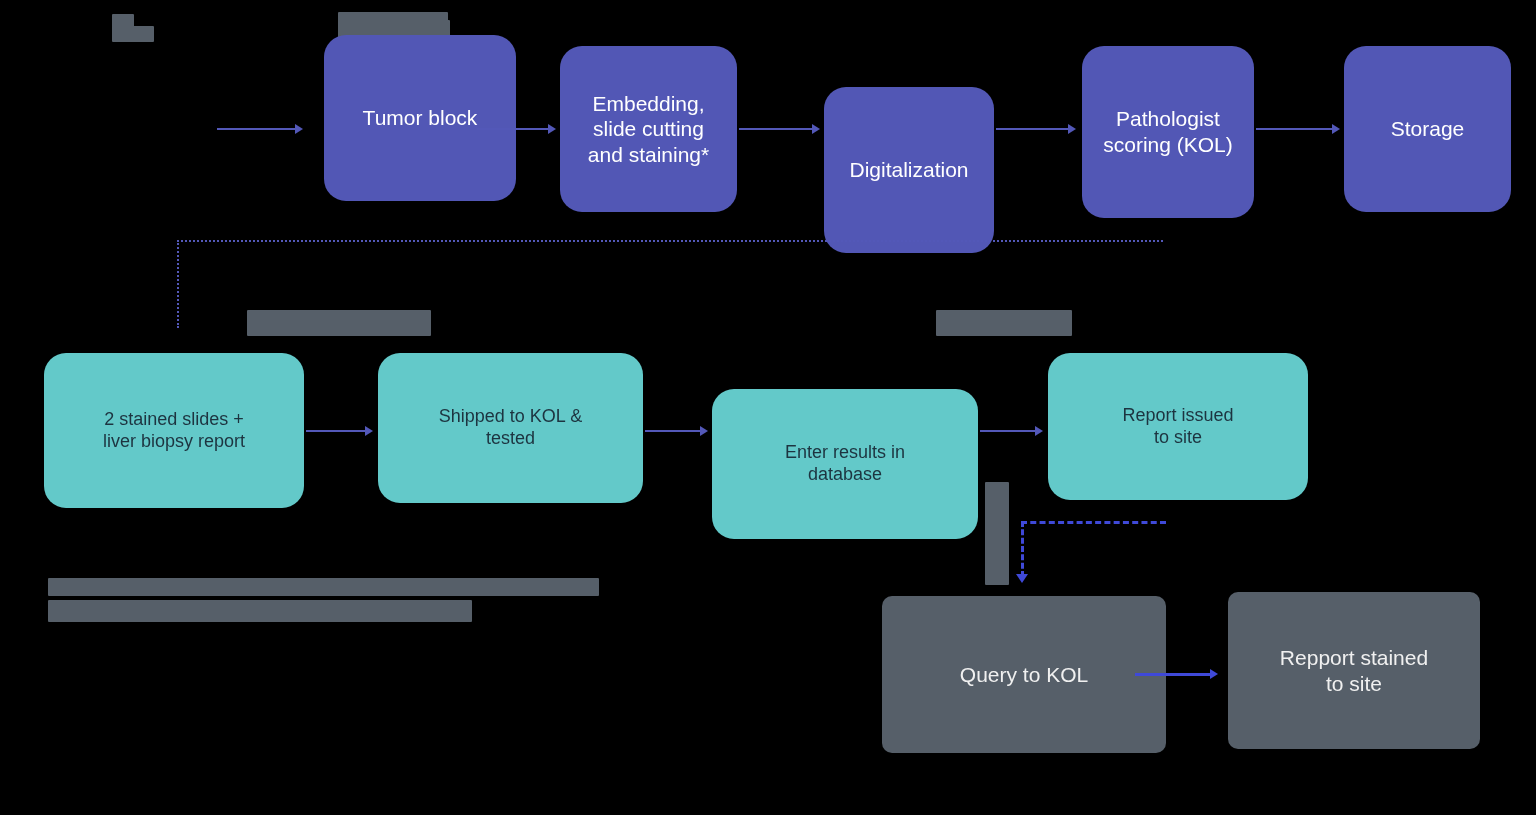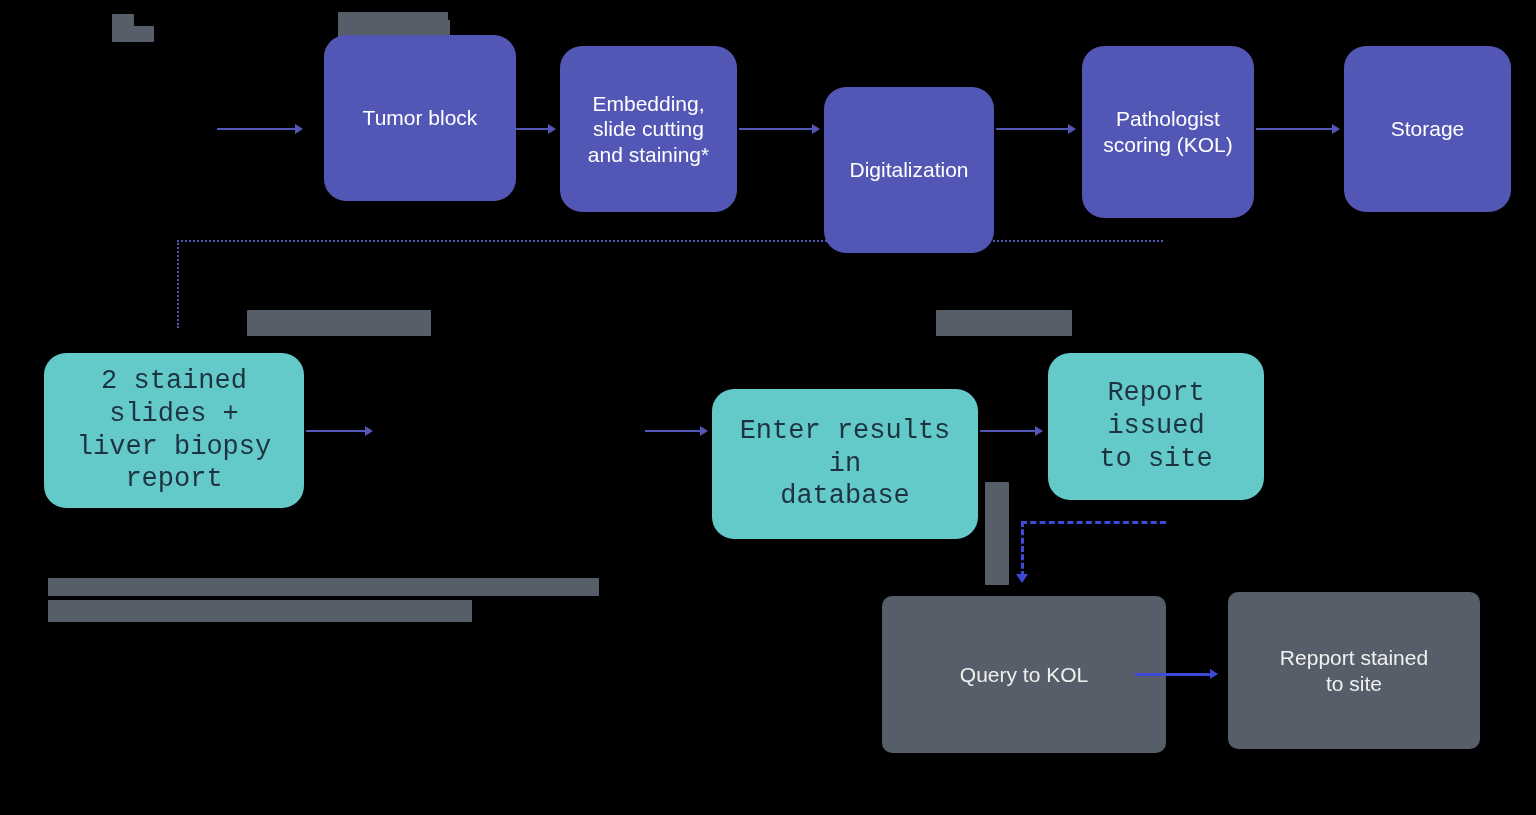--- a/index.html
+++ b/index.html
@@ -33,22 +33,21 @@
   .node.purple {
     background: #5257b5;
     color: #ffffff;
     border-radius: 22px;
     font-size: 21px;
   }
   .node.teal {
     background: #63c9c9;
     color: #1d3440;
     border-radius: 22px;
-    font-size: 27px;
-    font-family: Liberation Mono, monospace;
+    font-size: 18px;
   }
   .node.gray {
     background: #565f69;
     color: #f0f0f0;
     border-radius: 10px;
     font-size: 21px;
   }
 
   
   .redacted {
@@ -149,25 +148,27 @@
   <div class="conn dotted-h" style="left:177px; top:240px; width:986px;"></div>
   <div class="conn dotted-v" style="left:177px; top:240px; height:88px;"></div>
 
   <div class="redacted" style="left:247px; top:310px; width:184px; height:26px;"></div>
 
   <div class="redacted" style="left:936px; top:310px; width:136px; height:26px;"></div>
 
   <div class="node teal" style="left:44px; top:353px; width:260px; height:155px;">2 stained slides +
 liver biopsy report</div>
 
+  <div class="node teal" style="left:378px; top:353px; width:265px; height:150px;">Shipped to KOL &amp;
+tested</div>
 
   <div class="node teal" style="left:712px; top:353px; width:266px; height:150px;margin-top:36px;">Enter results in
 database</div>
 
-  <div class="node teal" style="left:1048px; top:353px; width:216px; height:147px;">Report issued
+  <div class="node teal" style="left:1048px; top:353px; width:260px; height:147px;">Report issued
 to site</div>
 
   <div class="conn h" style="left:306px; top:430px; width:62px;"></div>
   <div class="arrowhead right" style="left:365px; top:426px;"></div>
 
   <div class="conn h" style="left:645px; top:430px; width:58px;"></div>
   <div class="arrowhead right" style="left:700px; top:426px;"></div>
 
   <div class="conn h" style="left:980px; top:430px; width:58px;"></div>
   <div class="arrowhead right" style="left:1035px; top:426px;"></div>

